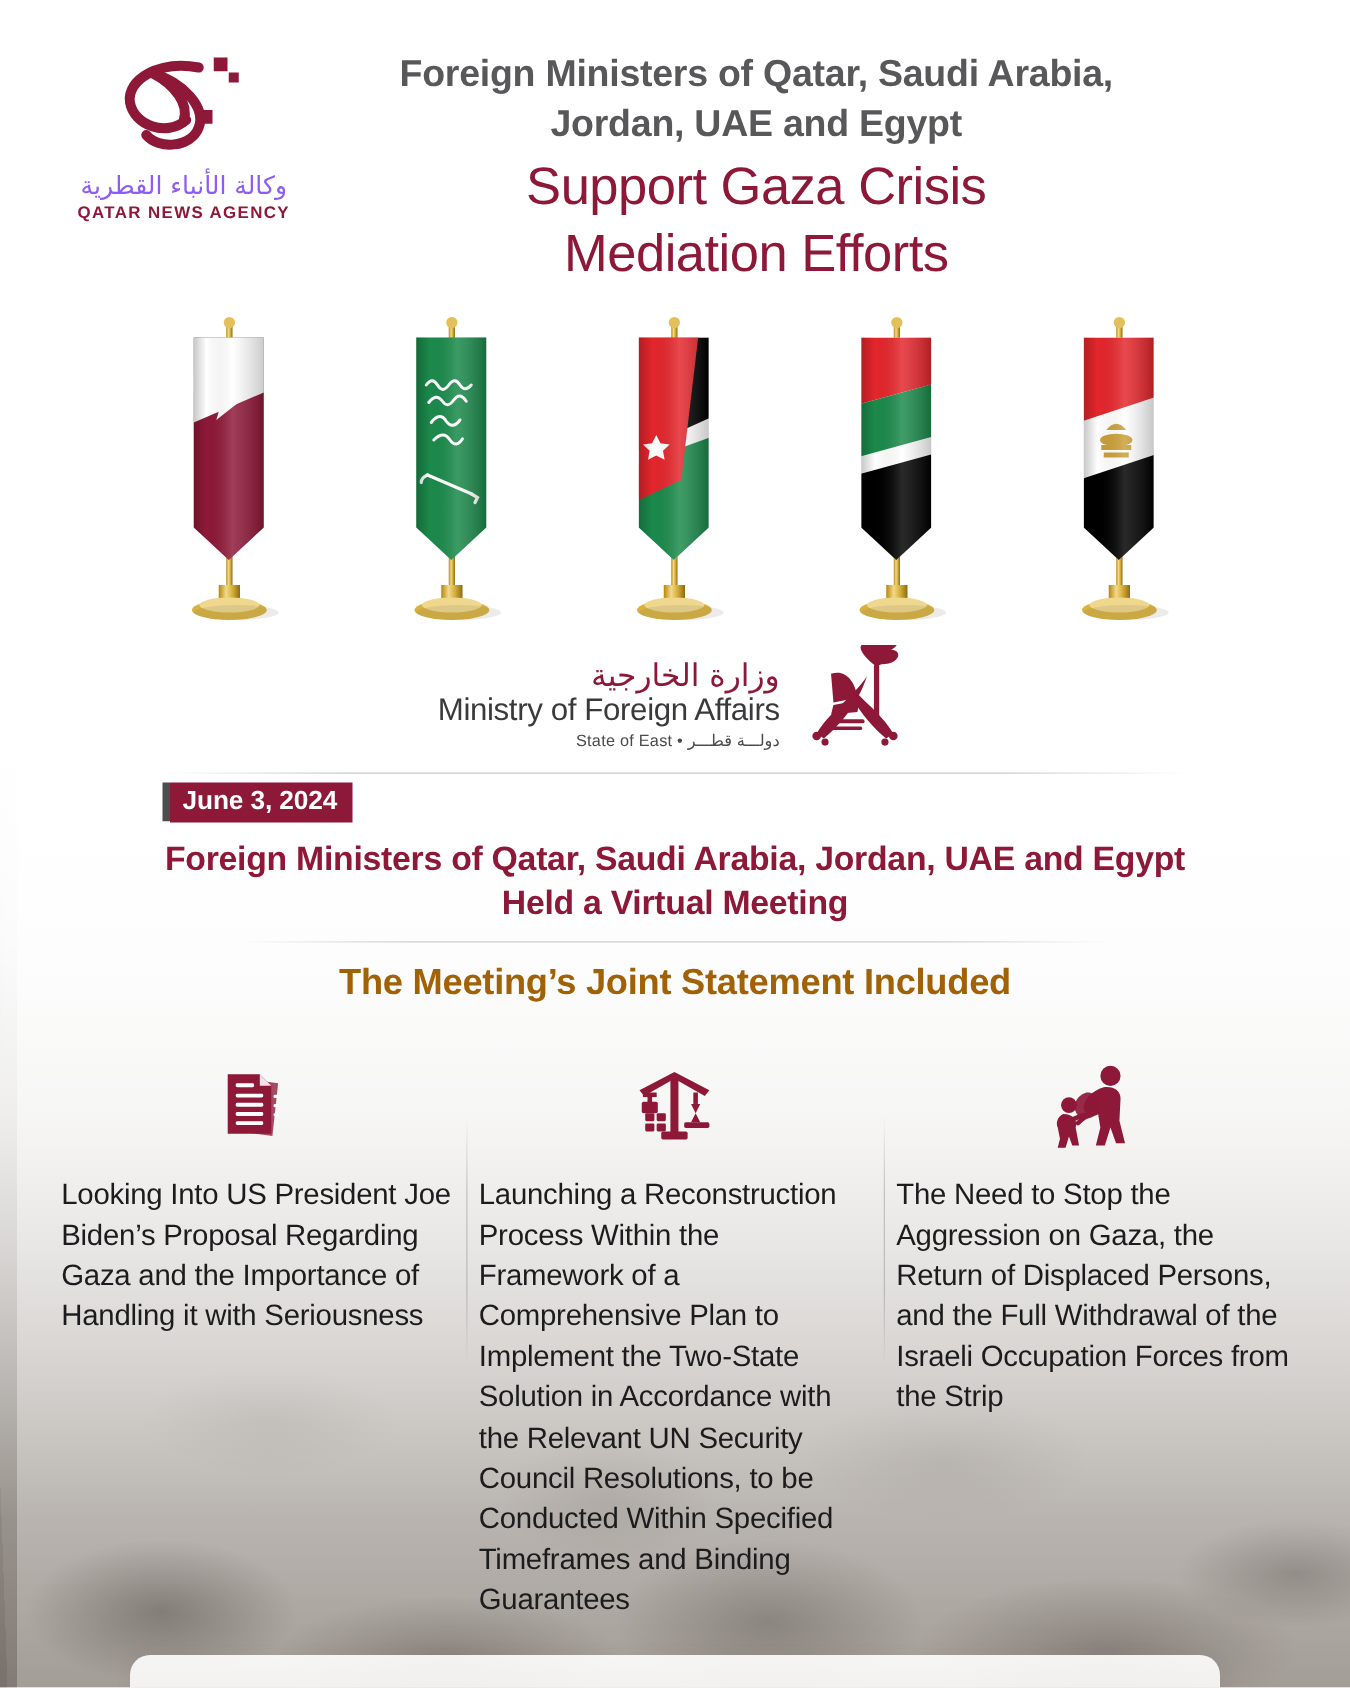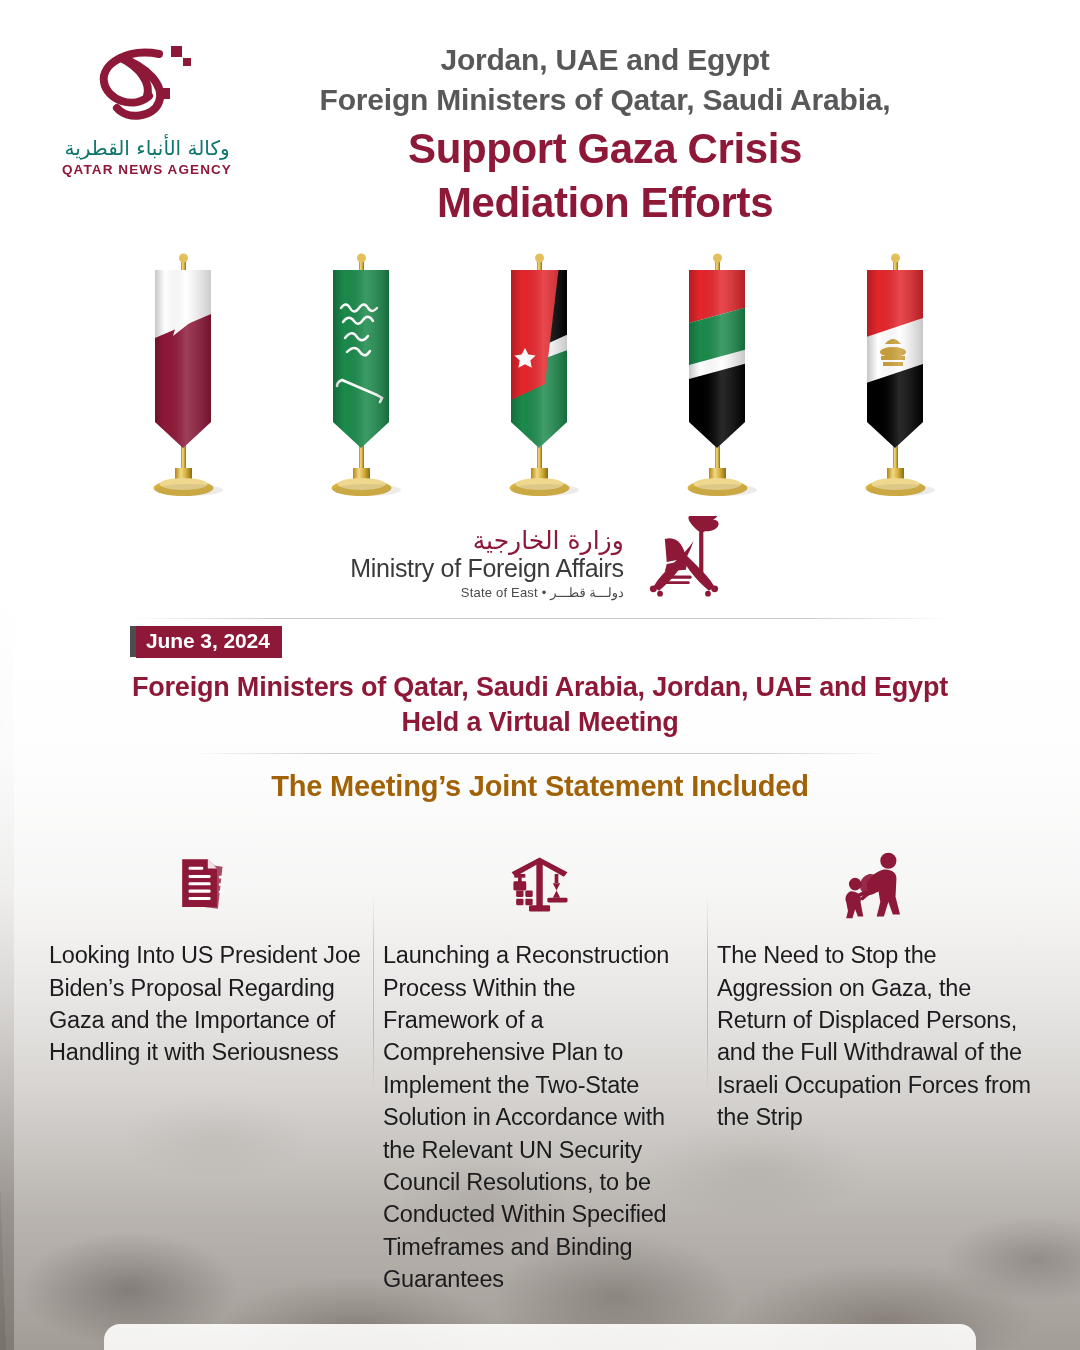--- a/index.html
+++ b/index.html
@@ -45,34 +45,34 @@
   }
 
   .page{ position:relative; z-index:2; width:1080px; height:1350px; }
 
   
   .header{ position:relative; height:252px; }
   .logo{ position:absolute; left:52px; top:38px; width:190px; text-align:center; }
   .logo-mark{ width:120px; height:92px; margin:0 auto; }
   .logo-ar{
     font-family:"DejaVu Sans", sans-serif;
-    font-size:20px; color:#0f766e; margin-top:6px; letter-spacing:.3px; direction:rtl;
+    font-size:20px; color:#8b5cf6; margin-top:6px; letter-spacing:.3px; direction:rtl;
   }
   .logo-en{
     font-size:13.5px; font-weight:bold; color:#8E1838;
     letter-spacing:1.1px; margin-top:2px;
   }
 
   .titles{ position:absolute; left:210px; top:40px; width:790px; text-align:center; }
   .title-gray{
     font-size:30px; font-weight:bold; color:#58585A;
     line-height:1.32; letter-spacing:-.2px;
   }
   .title-maroon{
-    font-size:42px; font-weight:bold; color:#8E1838;
+    font-size:42px; font-weight:normal; color:#8E1838;
     line-height:1.14; letter-spacing:-.4px; margin-top:6px;
   }
 
   
   .flags{ position:relative; height:258px; }
   .flags-row{
     position:absolute; left:0; top:0; width:1080px; height:258px;
     display:flex; justify-content:center; gap:32px;
   }
   .flag-unit{ width:146px; height:258px; position:relative; }
@@ -179,22 +179,22 @@
           <rect x="84" y="8" width="11" height="11" fill="#8E1838"></rect>
           <rect x="96" y="20" width="8" height="8" fill="#8E1838"></rect>
           <rect x="72" y="50" width="11" height="11" fill="#8E1838"></rect>
         </svg>
       </div>
       <div class="logo-ar">وكالة الأنباء القطرية</div>
       <div class="logo-en">QATAR NEWS AGENCY</div>
     </div>
 
     <div class="titles">
+      <div class="title-gray">Foreign Ministers of Qatar, Saudi Arabia,</div>
       <div class="title-gray">Jordan, UAE and Egypt</div>
-      <div class="title-gray">Foreign Ministers of Qatar, Saudi Arabia,</div>
       <div class="title-maroon">Support Gaza Crisis</div>
       <div class="title-maroon">Mediation Efforts</div>
     </div>
   </div>
 
   <div class="flags">
     <div class="flags-row">
 
       <div class="flag-unit">
         <svg class="flag-svg" viewBox="0 0 146 258" width="146" height="258">

